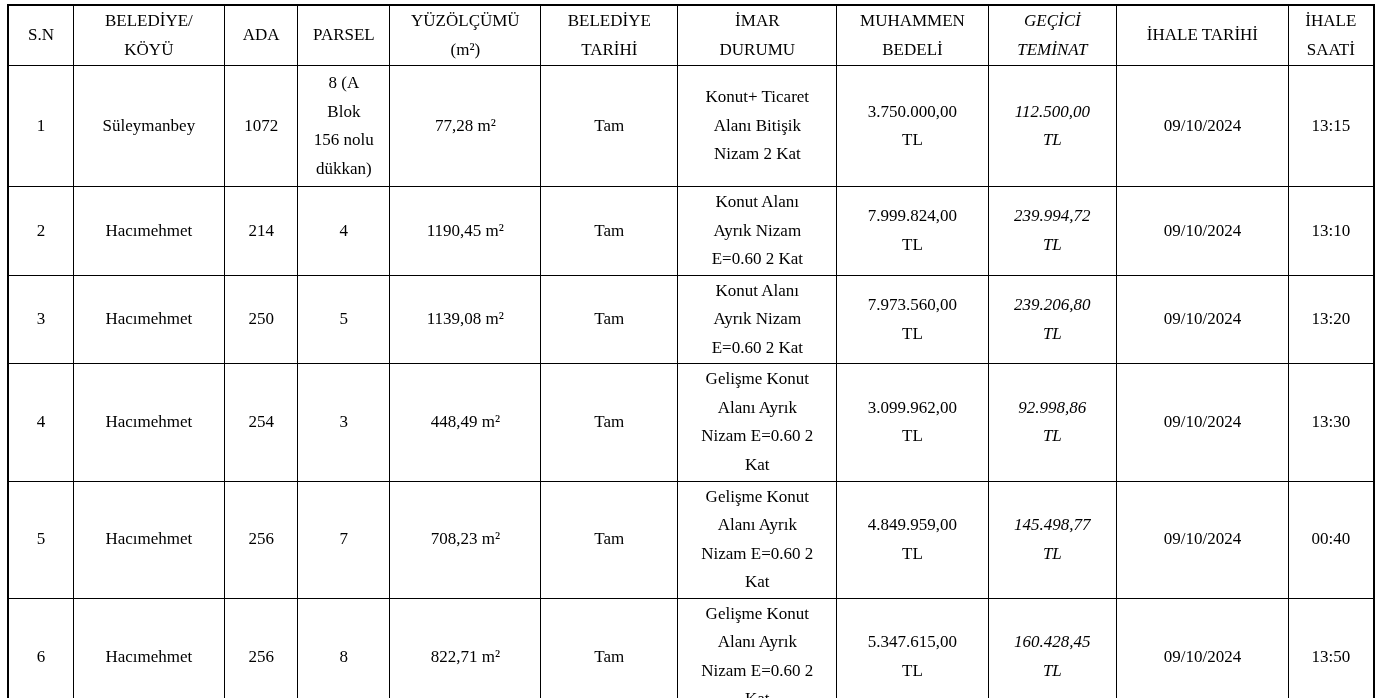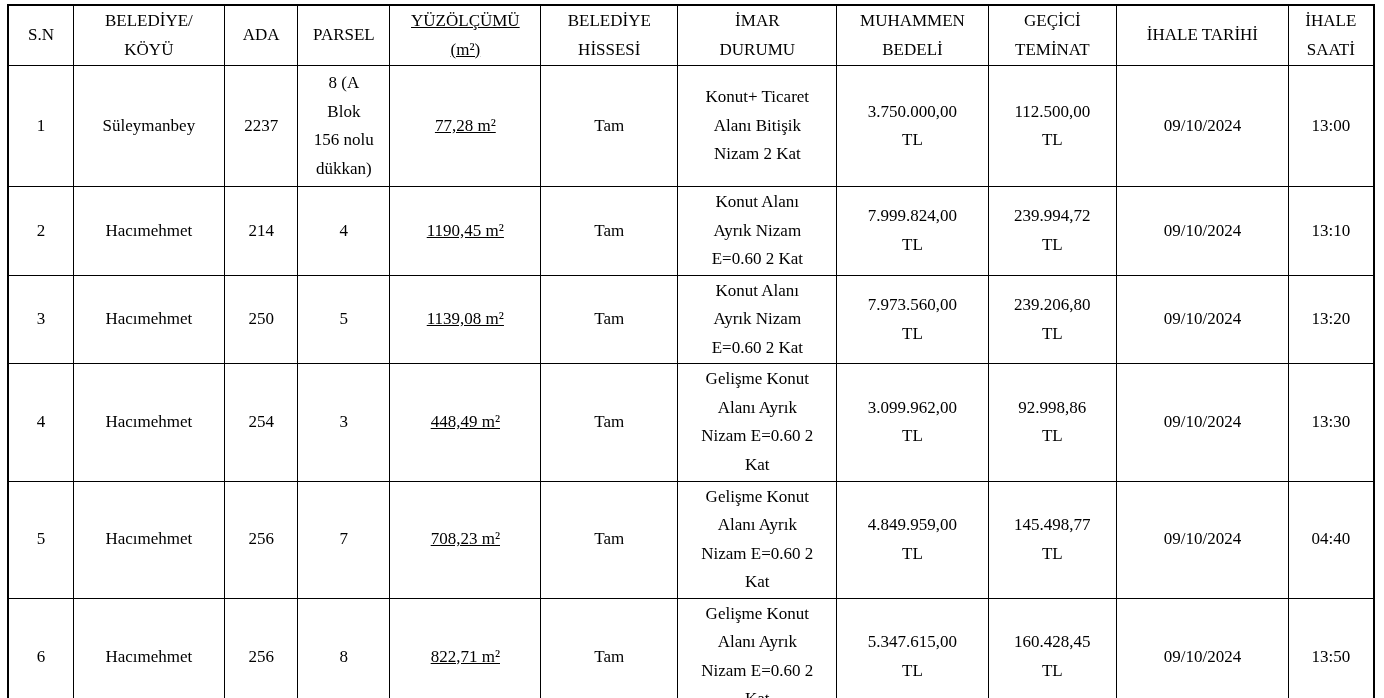--- a/index.html
+++ b/index.html
@@ -40,75 +40,75 @@
   tbody tr:nth-child(2) { height: 84px;  }
   tbody tr:nth-child(3) { height: 86px;  }
   tbody tr:nth-child(4) { height: 115px; }
   tbody tr:nth-child(5) { height: 113px; }
   tbody tr:nth-child(6) { height: 115px; }
 
   .c0  { width: 64px;  }
   .c1  { width: 148px; }
   .c2  { width: 72px;  }
   .c3  { width: 90px;  }
-  .c4  { width: 148px; text-decoration: underline; }
+  .c4  { width: 148px; }
   .c5  { width: 134px; }
   .c6  { width: 156px; }
   .c7  { width: 148px; }
-  .c8  { width: 126px; }
+  .c8  { width: 126px; font-style: italic; }
   .c9  { width: 168px; }
   .c10 { width: 84px;  }
 </style>
 </head>
 <body>
 
 <div class="page">
   <table class="auction">
     <thead>
       <tr>
           <th class="c0">S.N</th>
           <th class="c1">BELEDİYE/
 KÖYÜ</th>
           <th class="c2">ADA</th>
           <th class="c3">PARSEL</th>
           <th class="c4">YÜZÖLÇÜMÜ
 (m²)</th>
           <th class="c5">BELEDİYE
-HİSSESİ</th>
+TARİHİ</th>
           <th class="c6">İMAR
 DURUMU</th>
           <th class="c7">MUHAMMEN
 BEDELİ</th>
           <th class="c8">GEÇİCİ
 TEMİNAT</th>
           <th class="c9">İHALE TARİHİ</th>
           <th class="c10">İHALE
 SAATİ</th>
         </tr>
     </thead>
     <tbody>
         <tr>
           <td class="c0">1</td>
           <td class="c1">Süleymanbey</td>
-          <td class="c2">2237</td>
+          <td class="c2">1072</td>
           <td class="c3">8 (A
 Blok
 156 nolu
 dükkan)</td>
           <td class="c4">77,28 m²</td>
           <td class="c5">Tam</td>
           <td class="c6">Konut+ Ticaret
 Alanı Bitişik
 Nizam 2 Kat</td>
           <td class="c7">3.750.000,00
 TL</td>
           <td class="c8">112.500,00
 TL</td>
           <td class="c9">09/10/2024</td>
-          <td class="c10">13:00</td>
+          <td class="c10">13:15</td>
         </tr>
         <tr>
           <td class="c0">2</td>
           <td class="c1">Hacımehmet</td>
           <td class="c2">214</td>
           <td class="c3">4</td>
           <td class="c4">1190,45 m²</td>
           <td class="c5">Tam</td>
           <td class="c6">Konut Alanı
 Ayrık Nizam
@@ -164,21 +164,21 @@
           <td class="c5">Tam</td>
           <td class="c6">Gelişme Konut
 Alanı Ayrık
 Nizam E=0.60 2
 Kat</td>
           <td class="c7">4.849.959,00
 TL</td>
           <td class="c8">145.498,77
 TL</td>
           <td class="c9">09/10/2024</td>
-          <td class="c10">04:40</td>
+          <td class="c10">00:40</td>
         </tr>
         <tr>
           <td class="c0">6</td>
           <td class="c1">Hacımehmet</td>
           <td class="c2">256</td>
           <td class="c3">8</td>
           <td class="c4">822,71 m²</td>
           <td class="c5">Tam</td>
           <td class="c6">Gelişme Konut
 Alanı Ayrık

